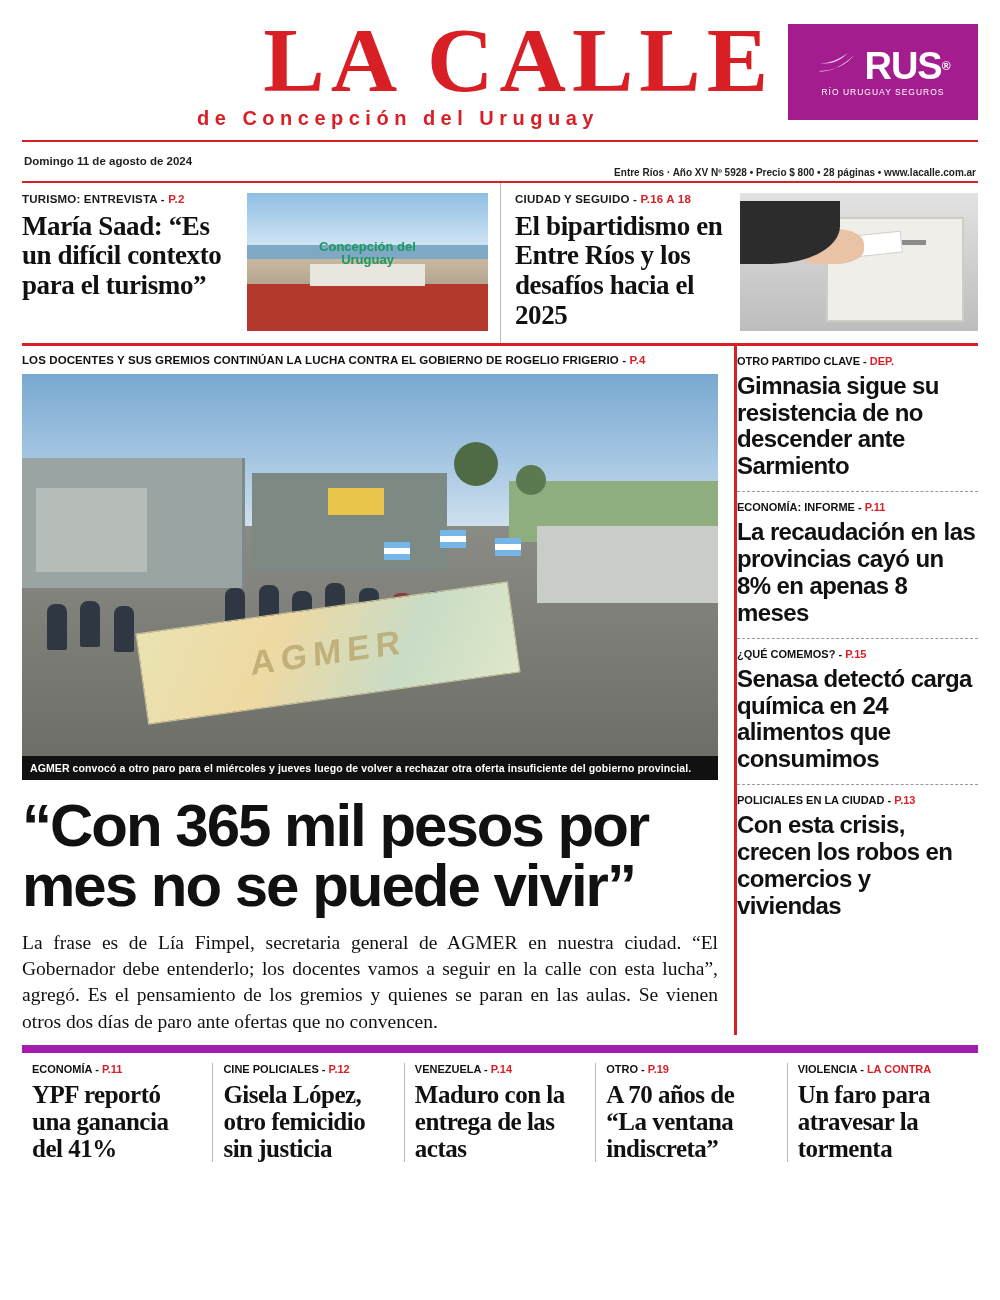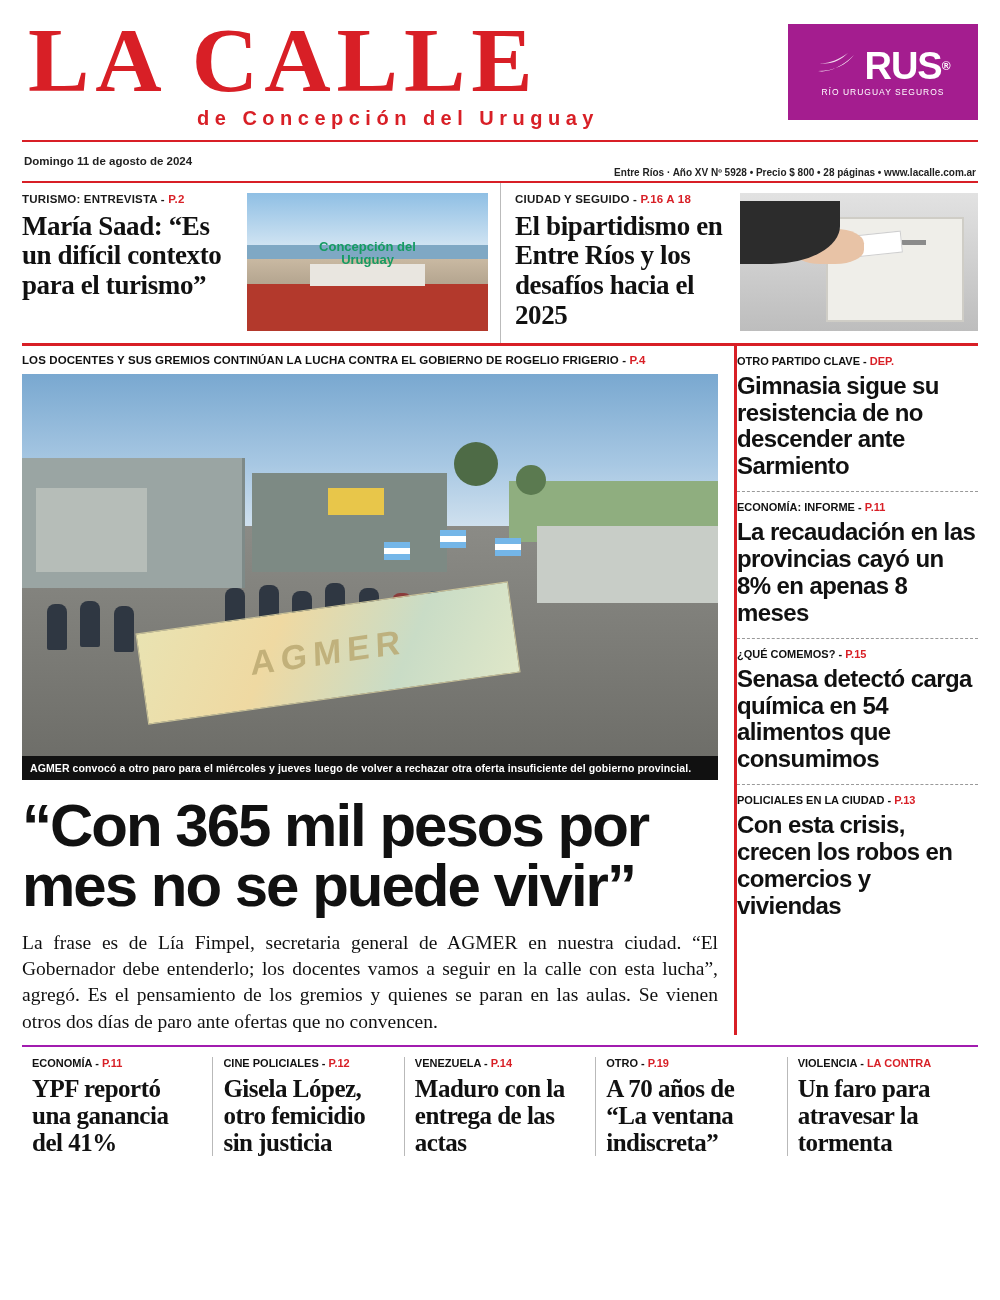--- a/index.html
+++ b/index.html
@@ -15,21 +15,21 @@
   
   .masthead { display: flex; align-items: flex-start; padding-top: 18px; }
   .masthead-left { flex: 1; }
   .logo-title {
     font-family: "Liberation Serif", serif;
     font-weight: bold;
     color: #d81f26;
     font-size: 92px;
     line-height: 0.92;
     letter-spacing: 6px;
-    text-align: left;
+    text-align: right;
     padding-left: 6px;
   }
   .logo-sub {
     text-align: center;
     color: #d81f26;
     font-size: 20px;
     letter-spacing: 5.5px;
     font-weight: bold;
     margin-top: 4px;
     font-family: "Liberation Sans", sans-serif;
@@ -163,21 +163,21 @@
     font-family:"Liberation Sans",sans-serif; font-size:11px; font-weight:bold; margin-bottom:6px;
   }
   .rc-kicker .pg { color:#d81f26; }
   .rc-head {
     font-family:"Liberation Sans",sans-serif; font-weight:bold;
     font-size:24px; line-height:1.12; letter-spacing:-0.6px;
   }
 
   
   .bottom {
-    display:flex; border-top:2px solid #a21caf; margin-top:10px; padding-top:10px;
+    display:flex; border-top:8px solid #a21caf; margin-top:10px; padding-top:10px;
   }
   .b-item { flex:1; padding:0 10px; }
   .b-item + .b-item { border-left:1px solid #b9b9b9; }
   .b-kicker { font-family:"Liberation Sans",sans-serif; font-size:11px; font-weight:bold; margin-bottom:6px; }
   .b-kicker .pg { color:#d81f26; }
   .b-head { font-family:"Liberation Serif",serif; font-weight:bold; font-size:25px; line-height:1.08; letter-spacing:-0.5px; }
 </style>
 </head>
 <body>
 
@@ -302,21 +302,21 @@
         <div class="rc-kicker">
           <span>ECONOMÍA: INFORME - </span><span class="pg">P.11</span>
         </div>
         <div class="rc-head">La recaudación en las provincias cayó un 8% en apenas 8 meses</div>
       </div>
 
       <div class="rc-item">
         <div class="rc-kicker">
           <span>¿QUÉ COMEMOS? - </span><span class="pg">P.15</span>
         </div>
-        <div class="rc-head">Senasa detectó carga química en 54 alimentos que consumimos</div>
+        <div class="rc-head">Senasa detectó carga química en 24 alimentos que consumimos</div>
       </div>
 
       <div class="rc-item">
         <div class="rc-kicker">
           <span>POLICIALES EN LA CIUDAD - </span><span class="pg">P.13</span>
         </div>
         <div class="rc-head">Con esta crisis, crecen los robos en comercios y viviendas</div>
       </div>
 
     </div>

